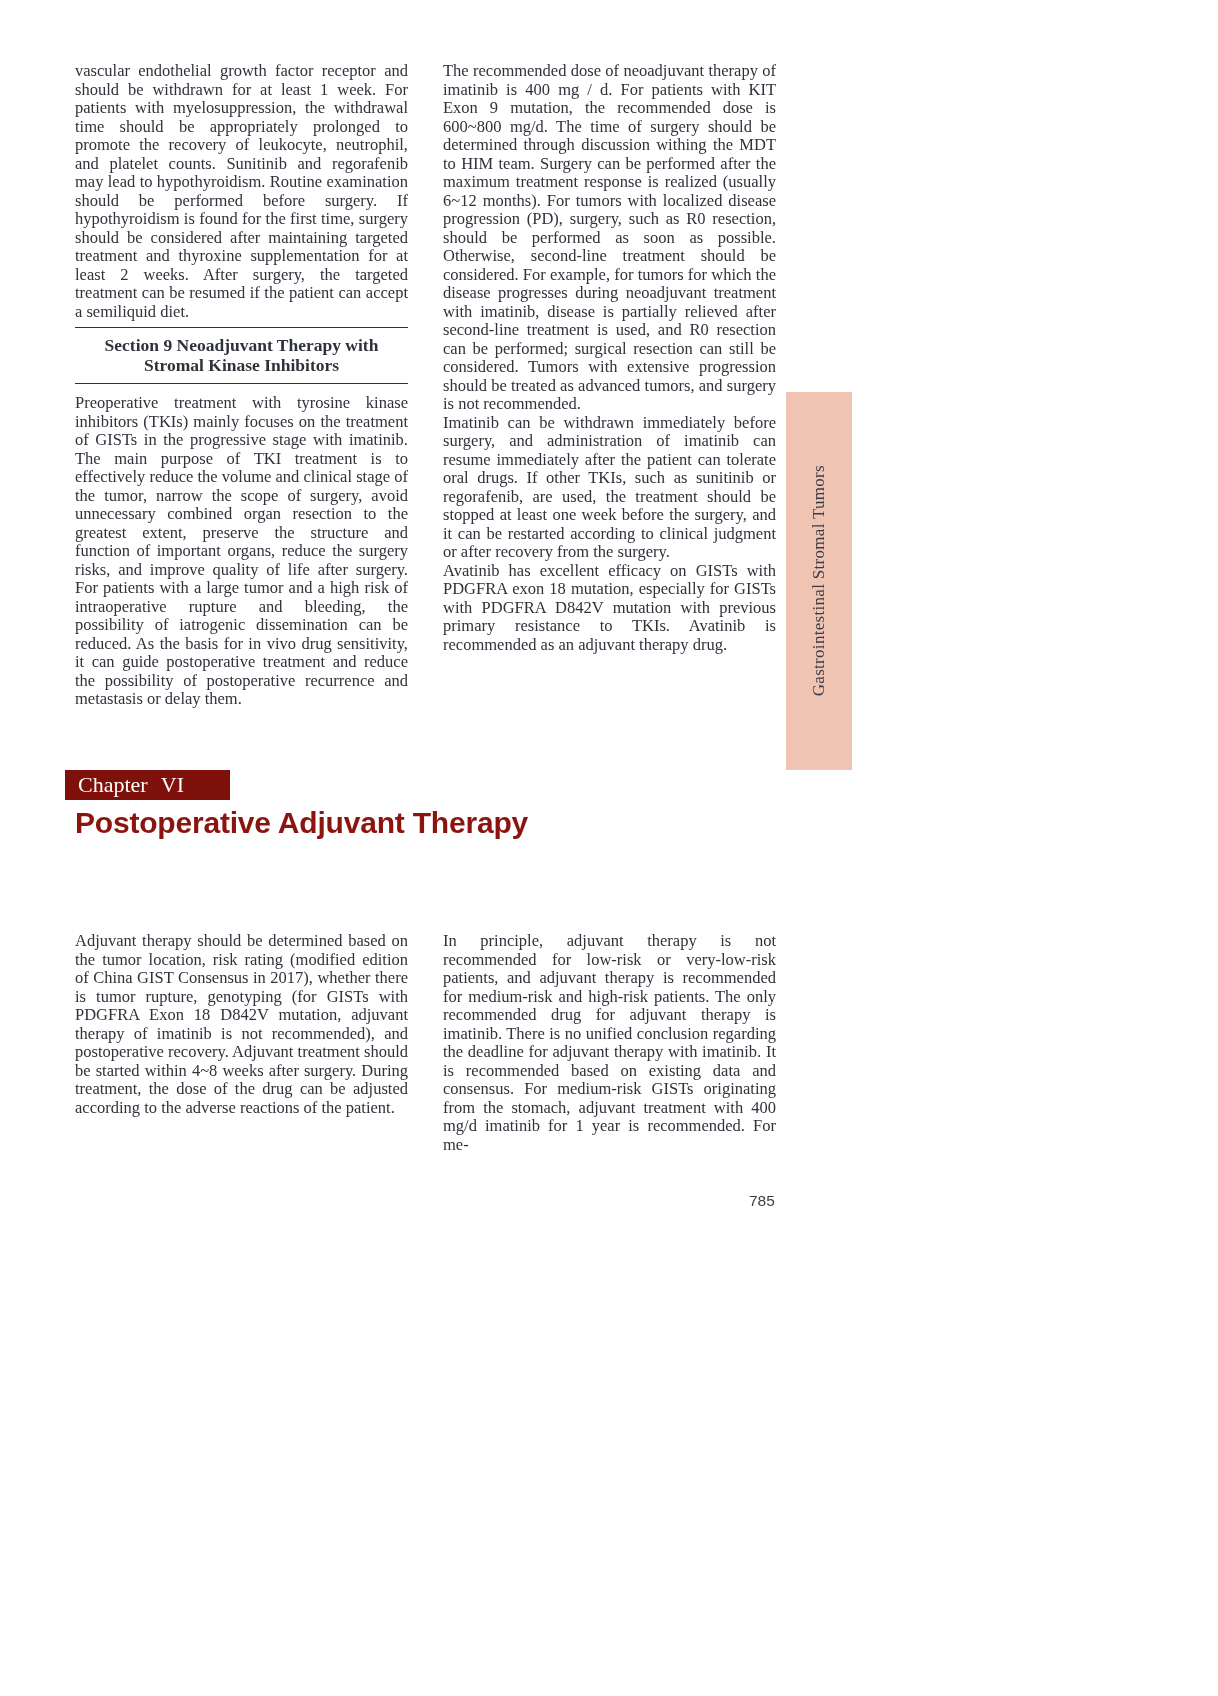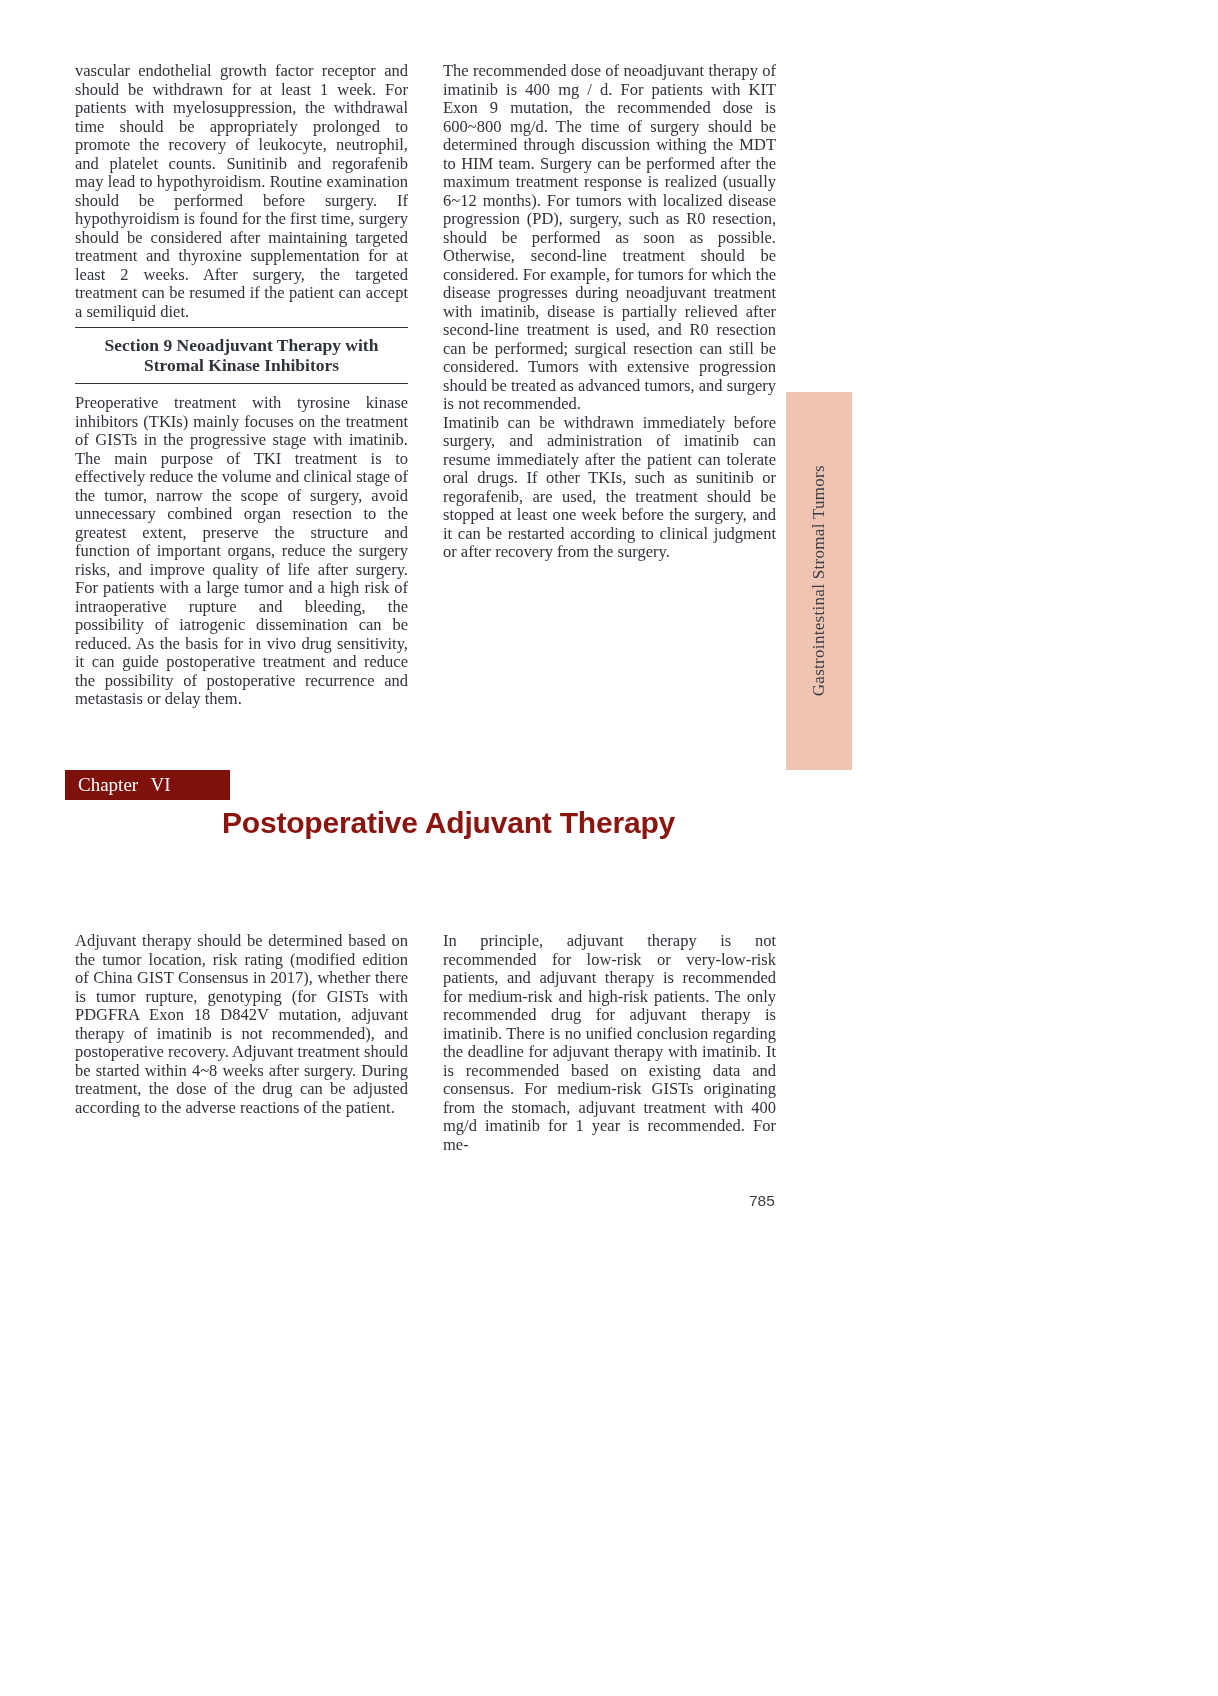--- a/index.html
+++ b/index.html
@@ -49,32 +49,32 @@
   .chapter-banner {
     position: absolute;
     left: 65px;
     top: 770px;
     width: 165px;
     height: 30px;
     box-sizing: border-box;
     background: var(--banner_maroon, #7e110b);
     color: #ffffff;
     font-family: "Liberation Serif", serif;
-    font-size: 19px;
+    font-size: 22px;
     line-height: 30px;
     padding-left: 13px;
     word-spacing: 8px;
   }
   .chapter-title {
     position: absolute;
     left: 75px;
     top: 806px;
     width: 600px;
     margin: 0;
-    text-align: right;
+    text-align: left;
     font-family: "Liberation Sans", sans-serif;
     font-weight: bold;
     font-size: 30px;
     letter-spacing: -0.2px;
     color: var(--title_red, #8b140e);
   }
   .side-tab {
     position: absolute;
     left: 786px;
     top: 392px;
@@ -115,20 +115,21 @@
         <h2 class="section-heading">
           <span>Section 9 Neoadjuvant Therapy with</span><br>
           <span>Stromal Kinase Inhibitors</span>
         </h2>
       </div>
       <p class="body-text">Preoperative treatment with tyrosine kinase inhibitors (TKIs) mainly focuses on the treatment of GISTs in the progressive stage with imatinib. The main purpose of TKI treatment is to effectively reduce the volume and clinical stage of the tumor, narrow the scope of surgery, avoid unnecessary combined organ resection to the greatest extent, preserve the structure and function of important organs, reduce the surgery risks, and improve quality of life after surgery. For patients with a large tumor and a high risk of intraoperative rupture and bleeding, the possibility of iatrogenic dissemination can be reduced. As the basis for in vivo drug sensitivity, it can guide postoperative treatment and reduce the possibility of postoperative recurrence and metastasis or delay them.</p>
     </div>
     <div class="col">
       <p class="body-text">The recommended dose of neoadjuvant therapy of imatinib is 400 mg / d. For patients with KIT Exon 9 mutation, the recommended dose is 600~800 mg/d. The time of surgery should be determined through discussion withing the MDT to HIM team. Surgery can be performed after the maximum treatment response is realized (usually 6~12 months). For tumors with localized disease progression (PD), surgery, such as R0 resection, should be performed as soon as possible. Otherwise, second-line treatment should be considered. For example, for tumors for which the disease progresses during neoadjuvant treatment with imatinib, disease is partially relieved after second-line treatment is used, and R0 resection can be performed; surgical resection can still be considered. Tumors with extensive progression should be treated as advanced tumors, and surgery is not recommended.</p>
       <p class="body-text">Imatinib can be withdrawn immediately before surgery, and administration of imatinib can resume immediately after the patient can tolerate oral drugs. If other TKIs, such as sunitinib or regorafenib, are used, the treatment should be stopped at least one week before the surgery, and it can be restarted according to clinical judgment or after recovery from the surgery.</p>
+      <p class="body-text">Avatinib has excellent efficacy on GISTs with PDGFRA exon 18 mutation, especially for GISTs with PDGFRA D842V mutation with previous primary resistance to TKIs. Avatinib is recommended as an adjuvant therapy drug.</p>
     </div>
   </section>
 
   <div class="chapter-banner">Chapter VI</div>
 
   <h1 class="chapter-title">Postoperative Adjuvant Therapy</h1>
 
   <section class="columns bottom-section">
     <div class="col">
       <p class="body-text">Adjuvant therapy should be determined based on the tumor location, risk rating (modified edition of China GIST Consensus in 2017), whether there is tumor rupture, genotyping (for GISTs with PDGFRA Exon 18 D842V mutation, adjuvant therapy of imatinib is not recommended), and postoperative recovery. Adjuvant treatment should be started within 4~8 weeks after surgery. During treatment, the dose of the drug can be adjusted according to the adverse reactions of the patient.</p>

